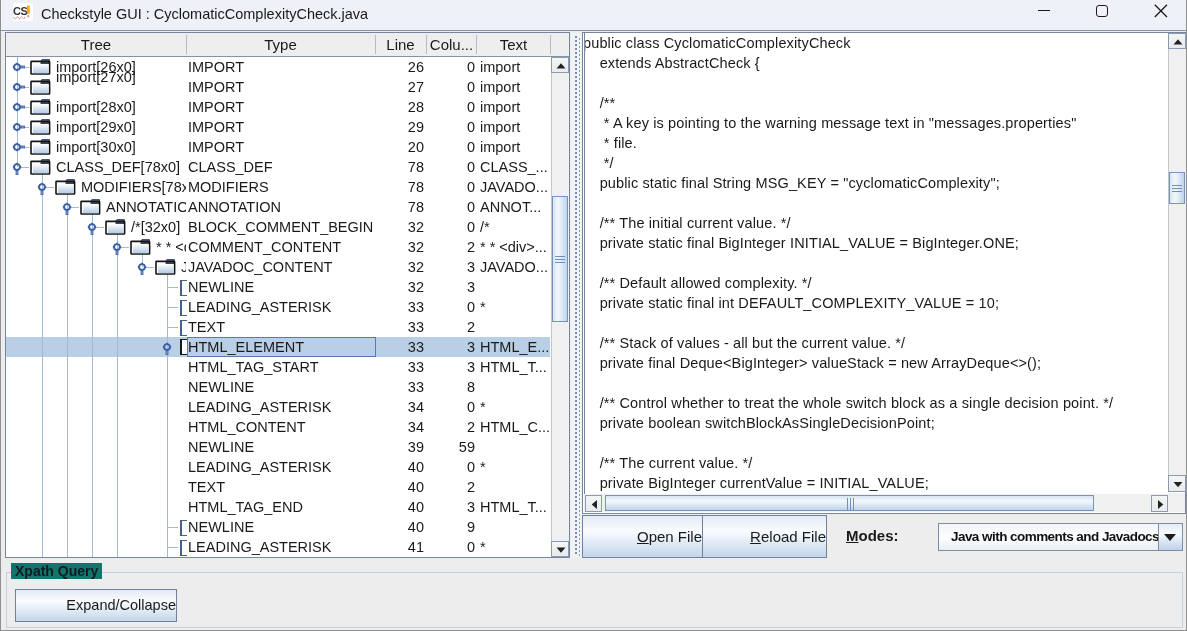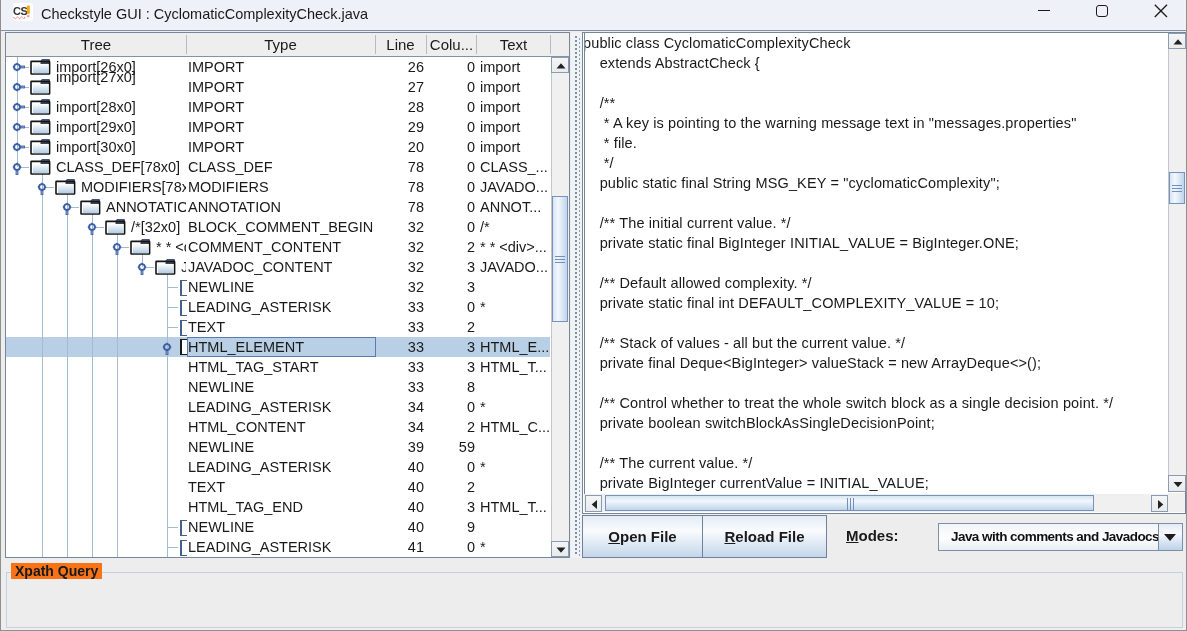--- a/index.html
+++ b/index.html
@@ -1,20 +1,20 @@
 <!DOCTYPE html>
 <html><head><meta charset="utf-8"><style>
 *{margin:0;padding:0;box-sizing:content-box}
 body{font-family:"Liberation Sans",sans-serif;width:1187px;height:631px;overflow:hidden}
 #win{position:relative;width:1187px;height:631px;background:#ededee;border-left:1px solid #8f8f8f;border-right:1px solid #8f8f8f;border-bottom:1px solid #8f8f8f;box-sizing:border-box;overflow:hidden}
 .tl{position:absolute;height:16px;font-size:14.5px;color:#1a1a1a;white-space:nowrap;overflow:hidden;line-height:16px}
 .ct{position:absolute;height:16px;font-size:14.5px;color:#1a1a1a;white-space:nowrap;overflow:hidden;line-height:16px}
 .cn{position:absolute;height:16px;font-size:14.5px;color:#1a1a1a;white-space:nowrap;text-align:right;line-height:16px}
 .hdrtxt{position:absolute;top:33px;height:23px;line-height:23px;text-align:center;font-size:15px;color:#1a1a1a}
-.btn{position:absolute;box-sizing:border-box;border:1px solid #72819b;background:linear-gradient(to bottom,#e3ebf4 0%,#f9fcfe 36%,#c4d6ea 100%);text-align:center;font-weight:bold;font-size:14.5px;color:#1a1a1a}
+.btn{position:absolute;box-sizing:border-box;border:1px solid #72819b;background:linear-gradient(to bottom,#e3ebf4 0%,#f9fcfe 36%,#c4d6ea 100%);text-align:right;font-weight:normal;font-size:14.5px;color:#1a1a1a}
 </style></head><body>
 <div id="win">
 
 <div style="position:absolute;left:0;top:0;width:100%;height:30px;background:#eff1f9"></div>
 <svg style="position:absolute;left:12px;top:3px" width="20" height="18" viewBox="0 0 20 18">
  <rect x="0" y="0" width="20" height="18" rx="3" fill="#fff"></rect>
  <text x="0" y="12" font-family="Liberation Sans" font-weight="bold" font-size="11" letter-spacing="-0.5" fill="#333">CS</text>
  <rect x="13.8" y="2.6" width="3" height="8.2" fill="#f7a90c"></rect>
       <rect x="14.2" y="12.2" width="2.2" height="2" fill="#f08f8f"></rect>
  <path d="M0.5 14.5 L2.5 15.8 L4.5 13.8 L6.5 15.8 L8.5 13.8 L10.5 15.8 L12.5 14" stroke="#d93025" stroke-width="0.9" fill="none" stroke-dasharray="1.4,1"></path>
@@ -747,14 +747,15 @@
 <div style="position:absolute;left:937px;top:523px;width:245px;height:28px;box-sizing:border-box;border:1px solid #7d8ea5;background:linear-gradient(#f2f4f7,#fdfefe 55%,#e8eef5)">
  <div style="position:absolute;left:12px;top:5px;font-weight:bold;font-size:13.5px;letter-spacing:-0.55px;color:#111;white-space:nowrap">Java with comments and Javadocs</div>
  <div style="position:absolute;right:0;top:0;width:24px;height:26px;border-left:1px solid #7d8ea5;background:linear-gradient(#e3ebf4,#f6fafd 36%,#bdd2e9);box-sizing:border-box">
   <svg width="23" height="26">
           <polygon points="5,10 17,10 11,17" fill="#1c1c1c"></polygon>
         </svg>
  </div>
 </div>
 
 <div style="position:absolute;left:5px;top:572px;width:1177px;height:56px;border:1px solid #c3d0de;box-sizing:border-box"></div>
-<div style="position:absolute;left:10px;top:563px;background:#f97316;padding:0 4px;font-weight:bold;font-size:14px;color:#16191d">Xpath Query</div>
+<div style="position:absolute;left:10px;top:563px;background:#0f766e;padding:0 4px;font-weight:bold;font-size:14px;color:#16191d">Xpath Query</div>
+<div class="btn" style="left:14px;top:589px;width:162px;height:33px;line-height:31px">Expand/Collapse</div>
 
 </div>
 </body></html>

